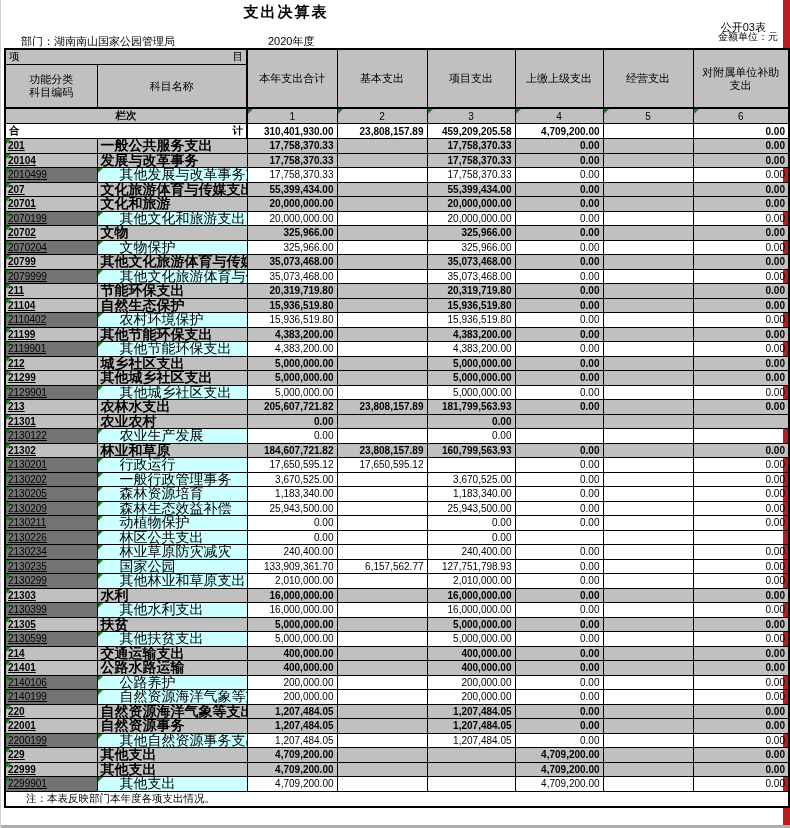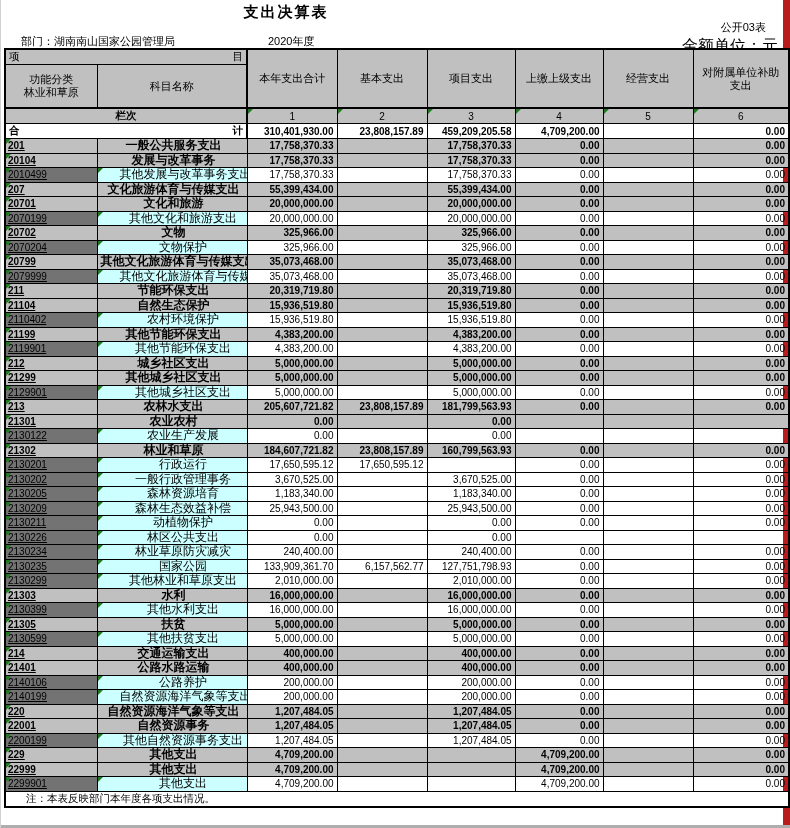--- a/index.html
+++ b/index.html
@@ -8,21 +8,21 @@
     font-family:"Liberation Sans","DejaVu Sans",sans-serif;color:#000;
     overflow:hidden;
   }
   .page{position:absolute;inset:0;border-left:1px solid #d0d0d0;border-right:7px solid #b91c1c;}
   .bottom-edge{position:absolute;left:0;top:825px;width:790px;height:3px;background:#aeaeae;}
   .title{position:absolute;top:3px;left:285px;transform:translateX(-50%);
     font-size:15px;font-weight:bold;letter-spacing:2px;white-space:nowrap;}
   .tcode{position:absolute;top:20px;right:17px;font-size:11px;}
   .dept{position:absolute;top:34px;left:5px;font-size:11px;margin-left:15px;}
   .year{position:absolute;top:34px;left:267px;font-size:11px;}
-  .unit{position:absolute;top:36px;right:5px;font-size:16px;}
+  .unit{position:absolute;top:30px;right:5px;font-size:10px;}
 
   table{border-collapse:collapse;table-layout:fixed;
     position:absolute;left:3px;top:48px;width:784px;border:2px solid #000;}
   td{border:1px solid #000;padding:0;overflow:hidden;white-space:nowrap;
      font-size:10px;vertical-align:middle;position:relative;}
 
   
   .hdr{background:var(--header-gray);text-align:center;font-size:11px;}
   .hrowA td{height:12px;}
   .hrowB td{height:42px;border-bottom:2px solid #000;}
@@ -33,21 +33,21 @@
   .lanci{background:var(--header-gray);text-align:center;font-size:10.5px;font-weight:bold;}
   .b-thick-right{border-right:2px solid #000;}
 
   .spread{display:flex;justify-content:space-between;padding:0 3px;font-size:10.5px;}
   .trow td{height:14px;font-weight:bold;background:#fff;}
   .trow .spread{font-weight:bold;}
 
   
   .data-row td{height:13.5px;line-height:13.5px;}
   .c-code{text-align:left;padding-left:2px;text-decoration:underline;}
-  .c-name{text-align:center;padding-left:3px;font-size:12px;margin-left:36px;}
+  .c-name{text-align:left;padding-left:3px;font-size:14px;margin-left:36px;}
   .c-num{text-align:right;padding-right:3px;}
   tr.section td{background:var(--header-gray);font-weight:bold;}
   tr.detail .c-code{background:#737373;}
   tr.detail .c-name{background:var(--detail-cyan);padding-left:22px;}
 
   
   .tri::before{content:"";position:absolute;top:0;left:0;width:0;height:0;
     border-top:5px solid var(--marker-green);border-right:5px solid transparent;}
 
   .note-row td{height:14px;border:1px solid #000;background:#fff;
@@ -84,21 +84,21 @@
         </td>
         <td rowspan="2" class="hdr vhead">本年支出合计</td>
         <td rowspan="2" class="hdr vhead">基本支出</td>
         <td rowspan="2" class="hdr vhead">项目支出</td>
         <td rowspan="2" class="hdr vhead">上缴上级支出</td>
         <td rowspan="2" class="hdr vhead">经营支出</td>
         <td rowspan="2" class="hdr vhead">对附属单位补助支出</td>
       </tr>
       <tr class="hrowB">
         <td class="hdr code-hdr">功能分类
-林业和草原</td>
+科目编码</td>
         <td class="hdr b-thick-right">科目名称</td>
       </tr>
       <tr class="hrowC">
         <td colspan="2" class="lanci b-thick-right">栏次</td>
         <td class="colnum tri">1</td>
         <td class="colnum tri">2</td>
         <td class="colnum tri">3</td>
         <td class="colnum tri">4</td>
         <td class="colnum tri">5</td>
         <td class="colnum tri">6</td>

